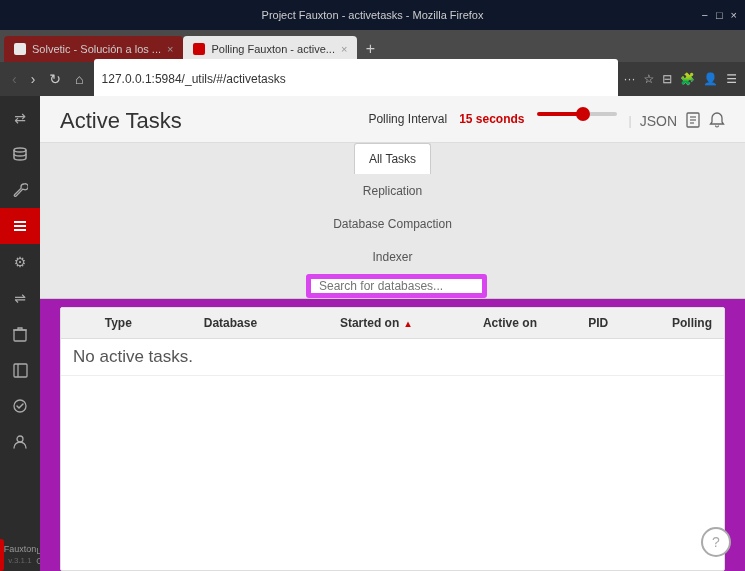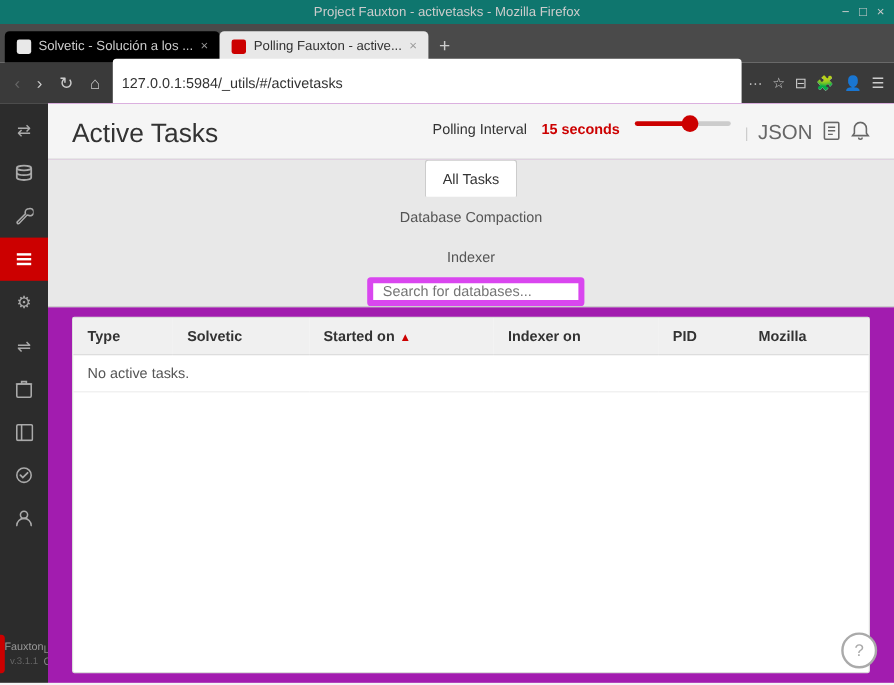--- a/index.html
+++ b/index.html
@@ -1,21 +1,21 @@
 <!DOCTYPE html>
 <html><head>
   <meta charset="utf-8">
   <style>
     * { margin: 0; padding: 0; box-sizing: border-box; }
     body { width: 745px; height: 571px; overflow: hidden; font-family: Arial, sans-serif; font-size: 13px; background: #f5f5f5; }
 
     
     .browser-titlebar {
-      background: #0f766e;
-      height: 20px;
+      background: #0f172a;
+      height: 30px;
       display: flex;
       align-items: center;
       justify-content: center;
       color: #ccc;
       font-size: 11px;
       position: relative;
     }
     .browser-titlebar-controls {
       position: absolute;
       right: 8px;
@@ -33,21 +33,21 @@
       padding-left: 4px;
     }
     .browser-tab {
       height: 26px;
       padding: 0 10px;
       display: flex;
       align-items: center;
       gap: 6px;
       font-size: 11px;
       color: #ccc;
-      background: #000000;
+      background: #7f1d1d;
       border-radius: 4px 4px 0 0;
       cursor: pointer;
     }
     .browser-tab.active {
       background: #e8e8e8;
       color: #333;
     }
     .tab-close {
       font-size: 11px;
       color: #999;
@@ -212,21 +212,21 @@
       display: flex;
       align-items: center;
       gap: 8px;
       color: #666;
       font-size: 12px;
     }
     .toolbar-sep { color: #ccc; }
     .toolbar-icon {
       cursor: pointer;
       color: #666;
-      font-size: 17px;
+      font-size: 14px;
     }
 
     
     .tabs-bar {
       background: #e8e8e8;
       display: flex;
       align-items: center;
       padding: 0 20px;
       border-bottom: 1px solid #ccc;
       gap: 2px;
@@ -271,35 +271,35 @@
       border-radius: 2px;
       overflow: auto;
     }
     .data-table {
       width: 100%;
       border-collapse: collapse;
     }
     .data-table thead th {
       background: #f0f0f0;
       padding: 8px 12px;
-      text-align: left;
+      text-align: right;
       font-size: 12px;
       font-weight: 600;
       color: #333;
       border-bottom: 1px solid #ddd;
       white-space: nowrap;
     }
     .sort-indicator {
       color: #cc0000;
       font-size: 10px;
       margin-left: 3px;
     }
     .data-table tbody td {
       padding: 8px 12px;
-      font-size: 12px;
+      font-size: 17px;
       color: #555;
       border-bottom: 1px solid #eee;
     }
     .no-tasks-row td {
       color: #555;
       font-size: 12px;
       padding: 12px;
     }
 
     
@@ -455,35 +455,36 @@
                 <path d="M8 1a5 5 0 0 1 5 5v4l1.5 2h-13L3 10V6a5 5 0 0 1 5-5z" stroke="#666" stroke-width="1.3"></path>
                 <path d="M6.5 13.5a1.5 1.5 0 0 0 3 0" stroke="#666" stroke-width="1.2"></path>
               </svg>
           </span>
         </div>
       </div>
     </div>
 
     <div class="tabs-bar">
       <div class="tab active">All Tasks</div>
+      <div class="tab">Replication</div>
       <div class="tab">Database Compaction</div>
       <div class="tab">Indexer</div>
       <input class="tab-search" type="text" placeholder="Search for databases..." style="">
     </div>
 
     <div class="table-container">
       <table class="data-table">
         <thead>
           <tr>
             <th>Type</th>
-            <th>Solvetic</th>
+            <th>Database</th>
             <th>Started on <span class="sort-indicator">▴</span></th>
-            <th>Indexer on</th>
+            <th>Active on</th>
             <th>PID</th>
-            <th>Mozilla</th>
+            <th>Polling</th>
           </tr>
         </thead>
         <tbody>
           <tr class="no-tasks-row">
             <td colspan="6">No active tasks.</td>
           </tr>
         </tbody>
       </table>
     </div>
 

